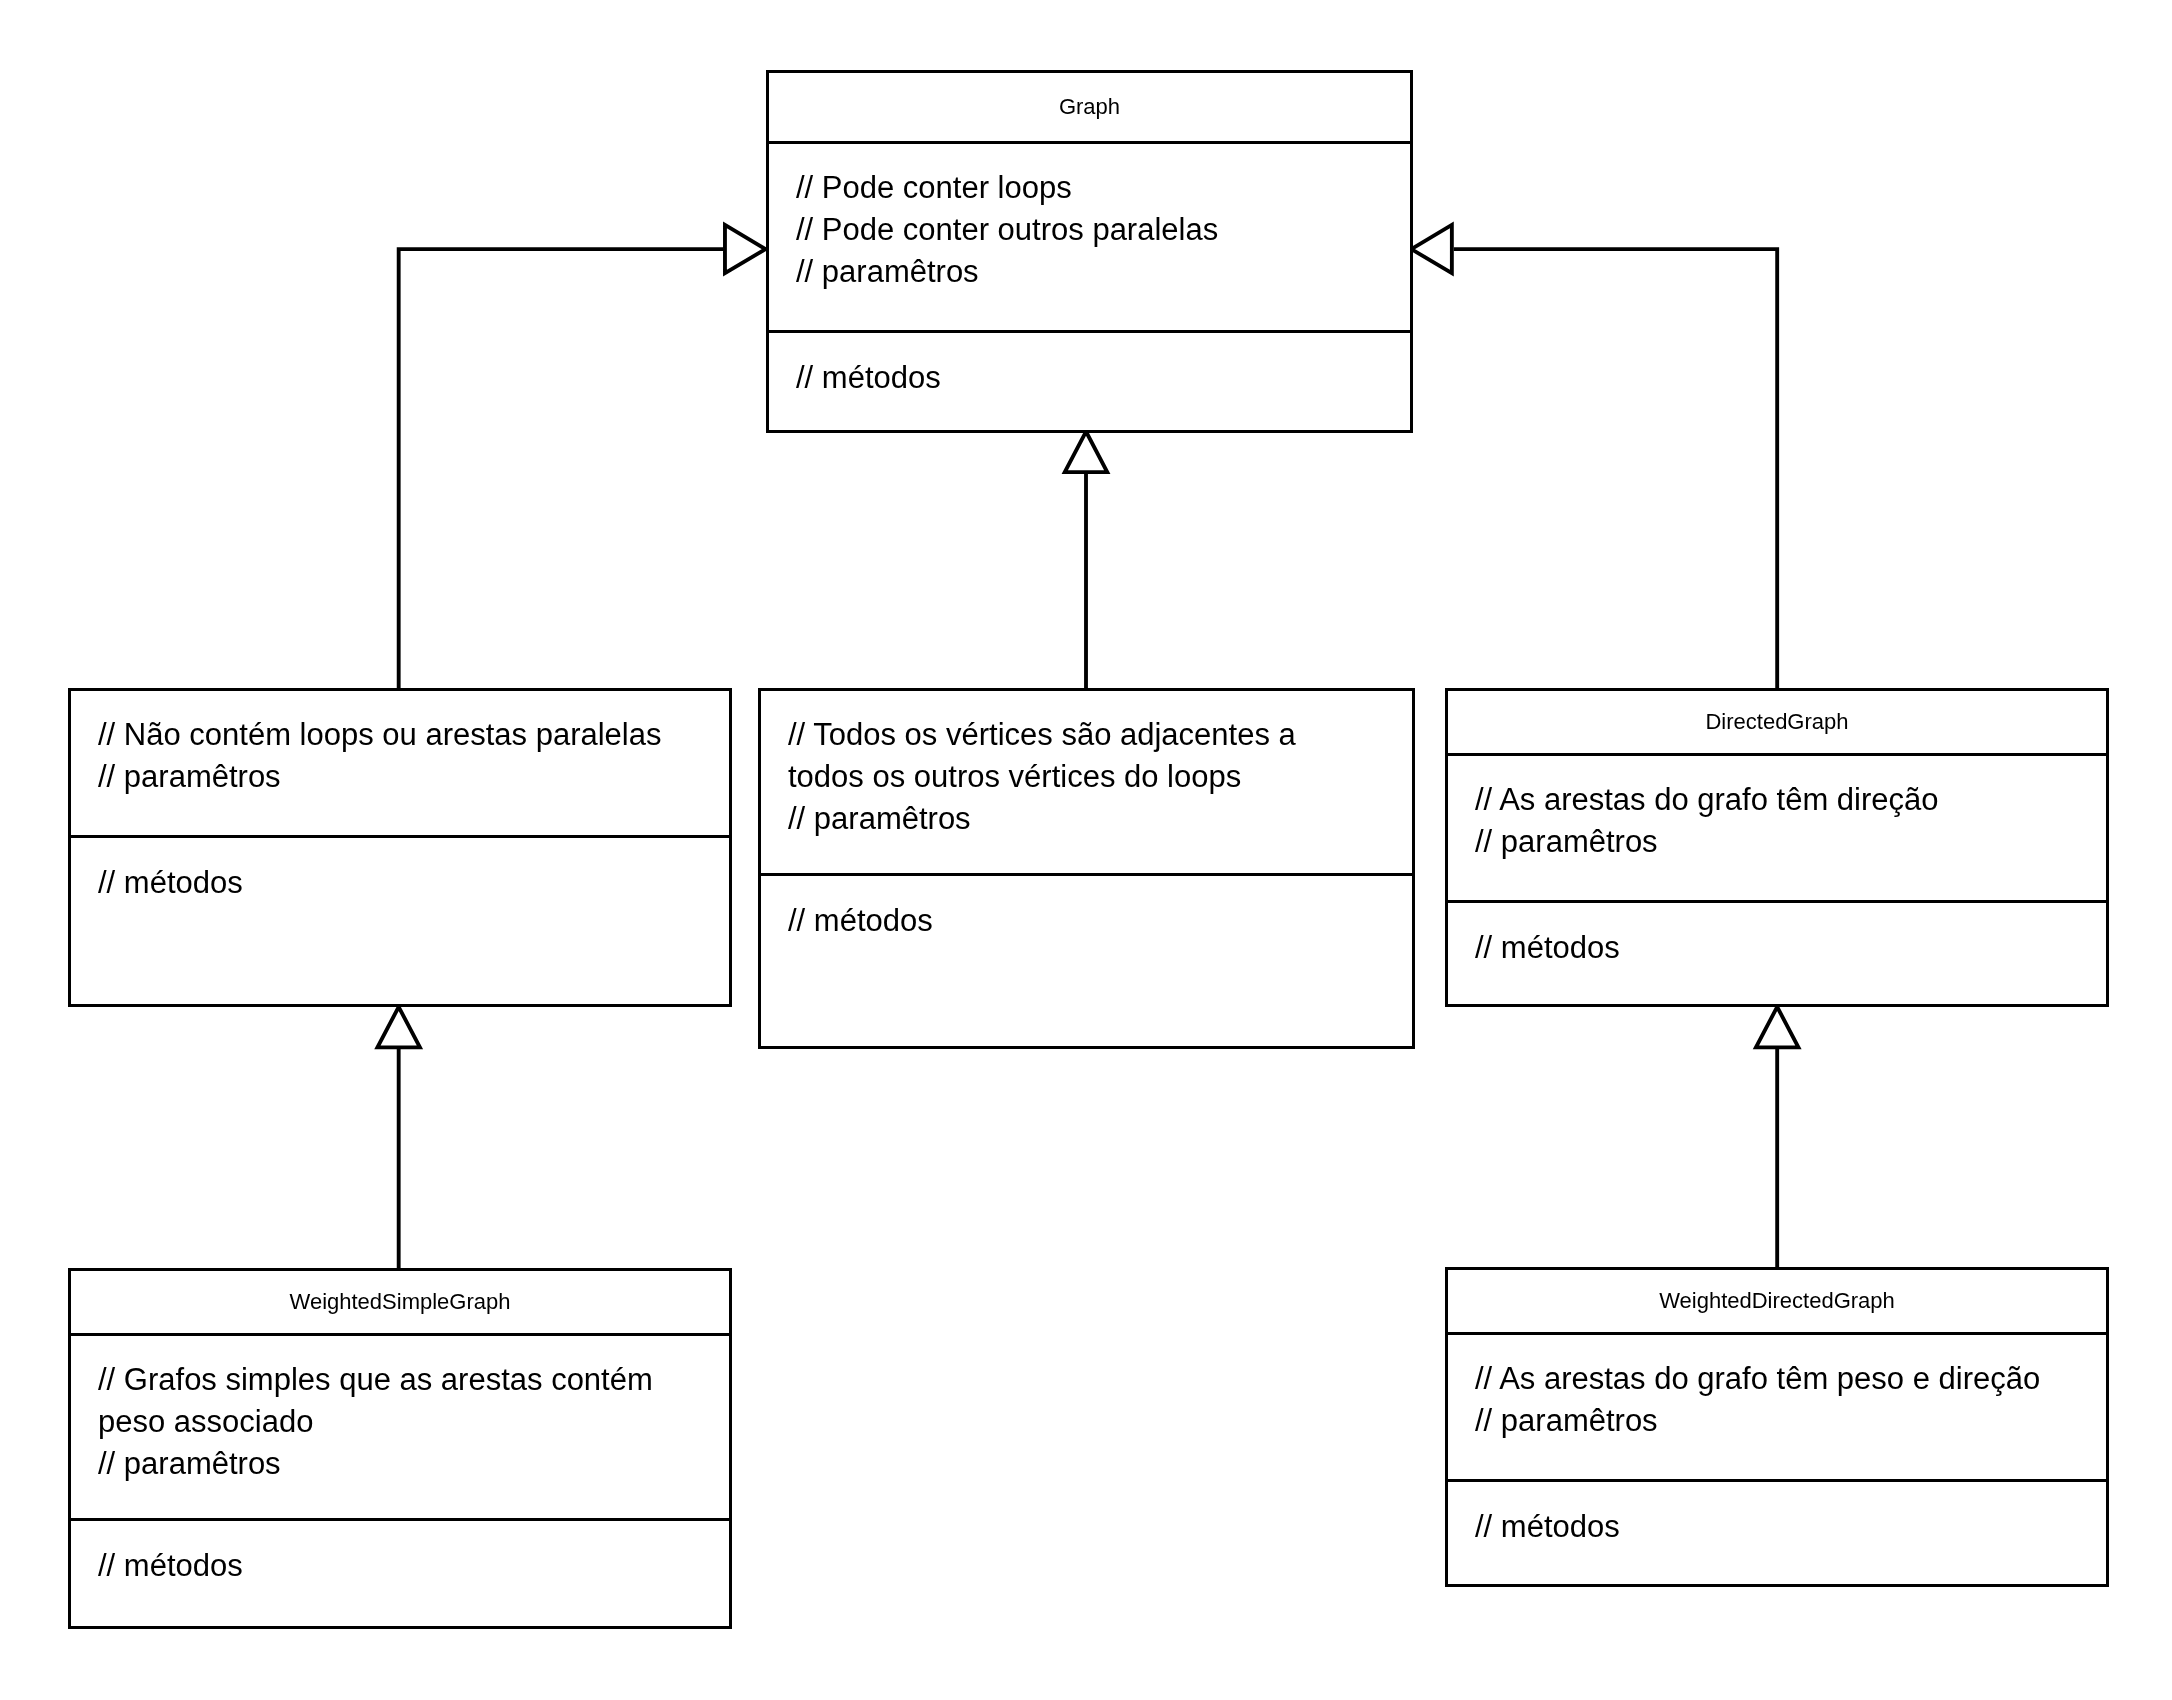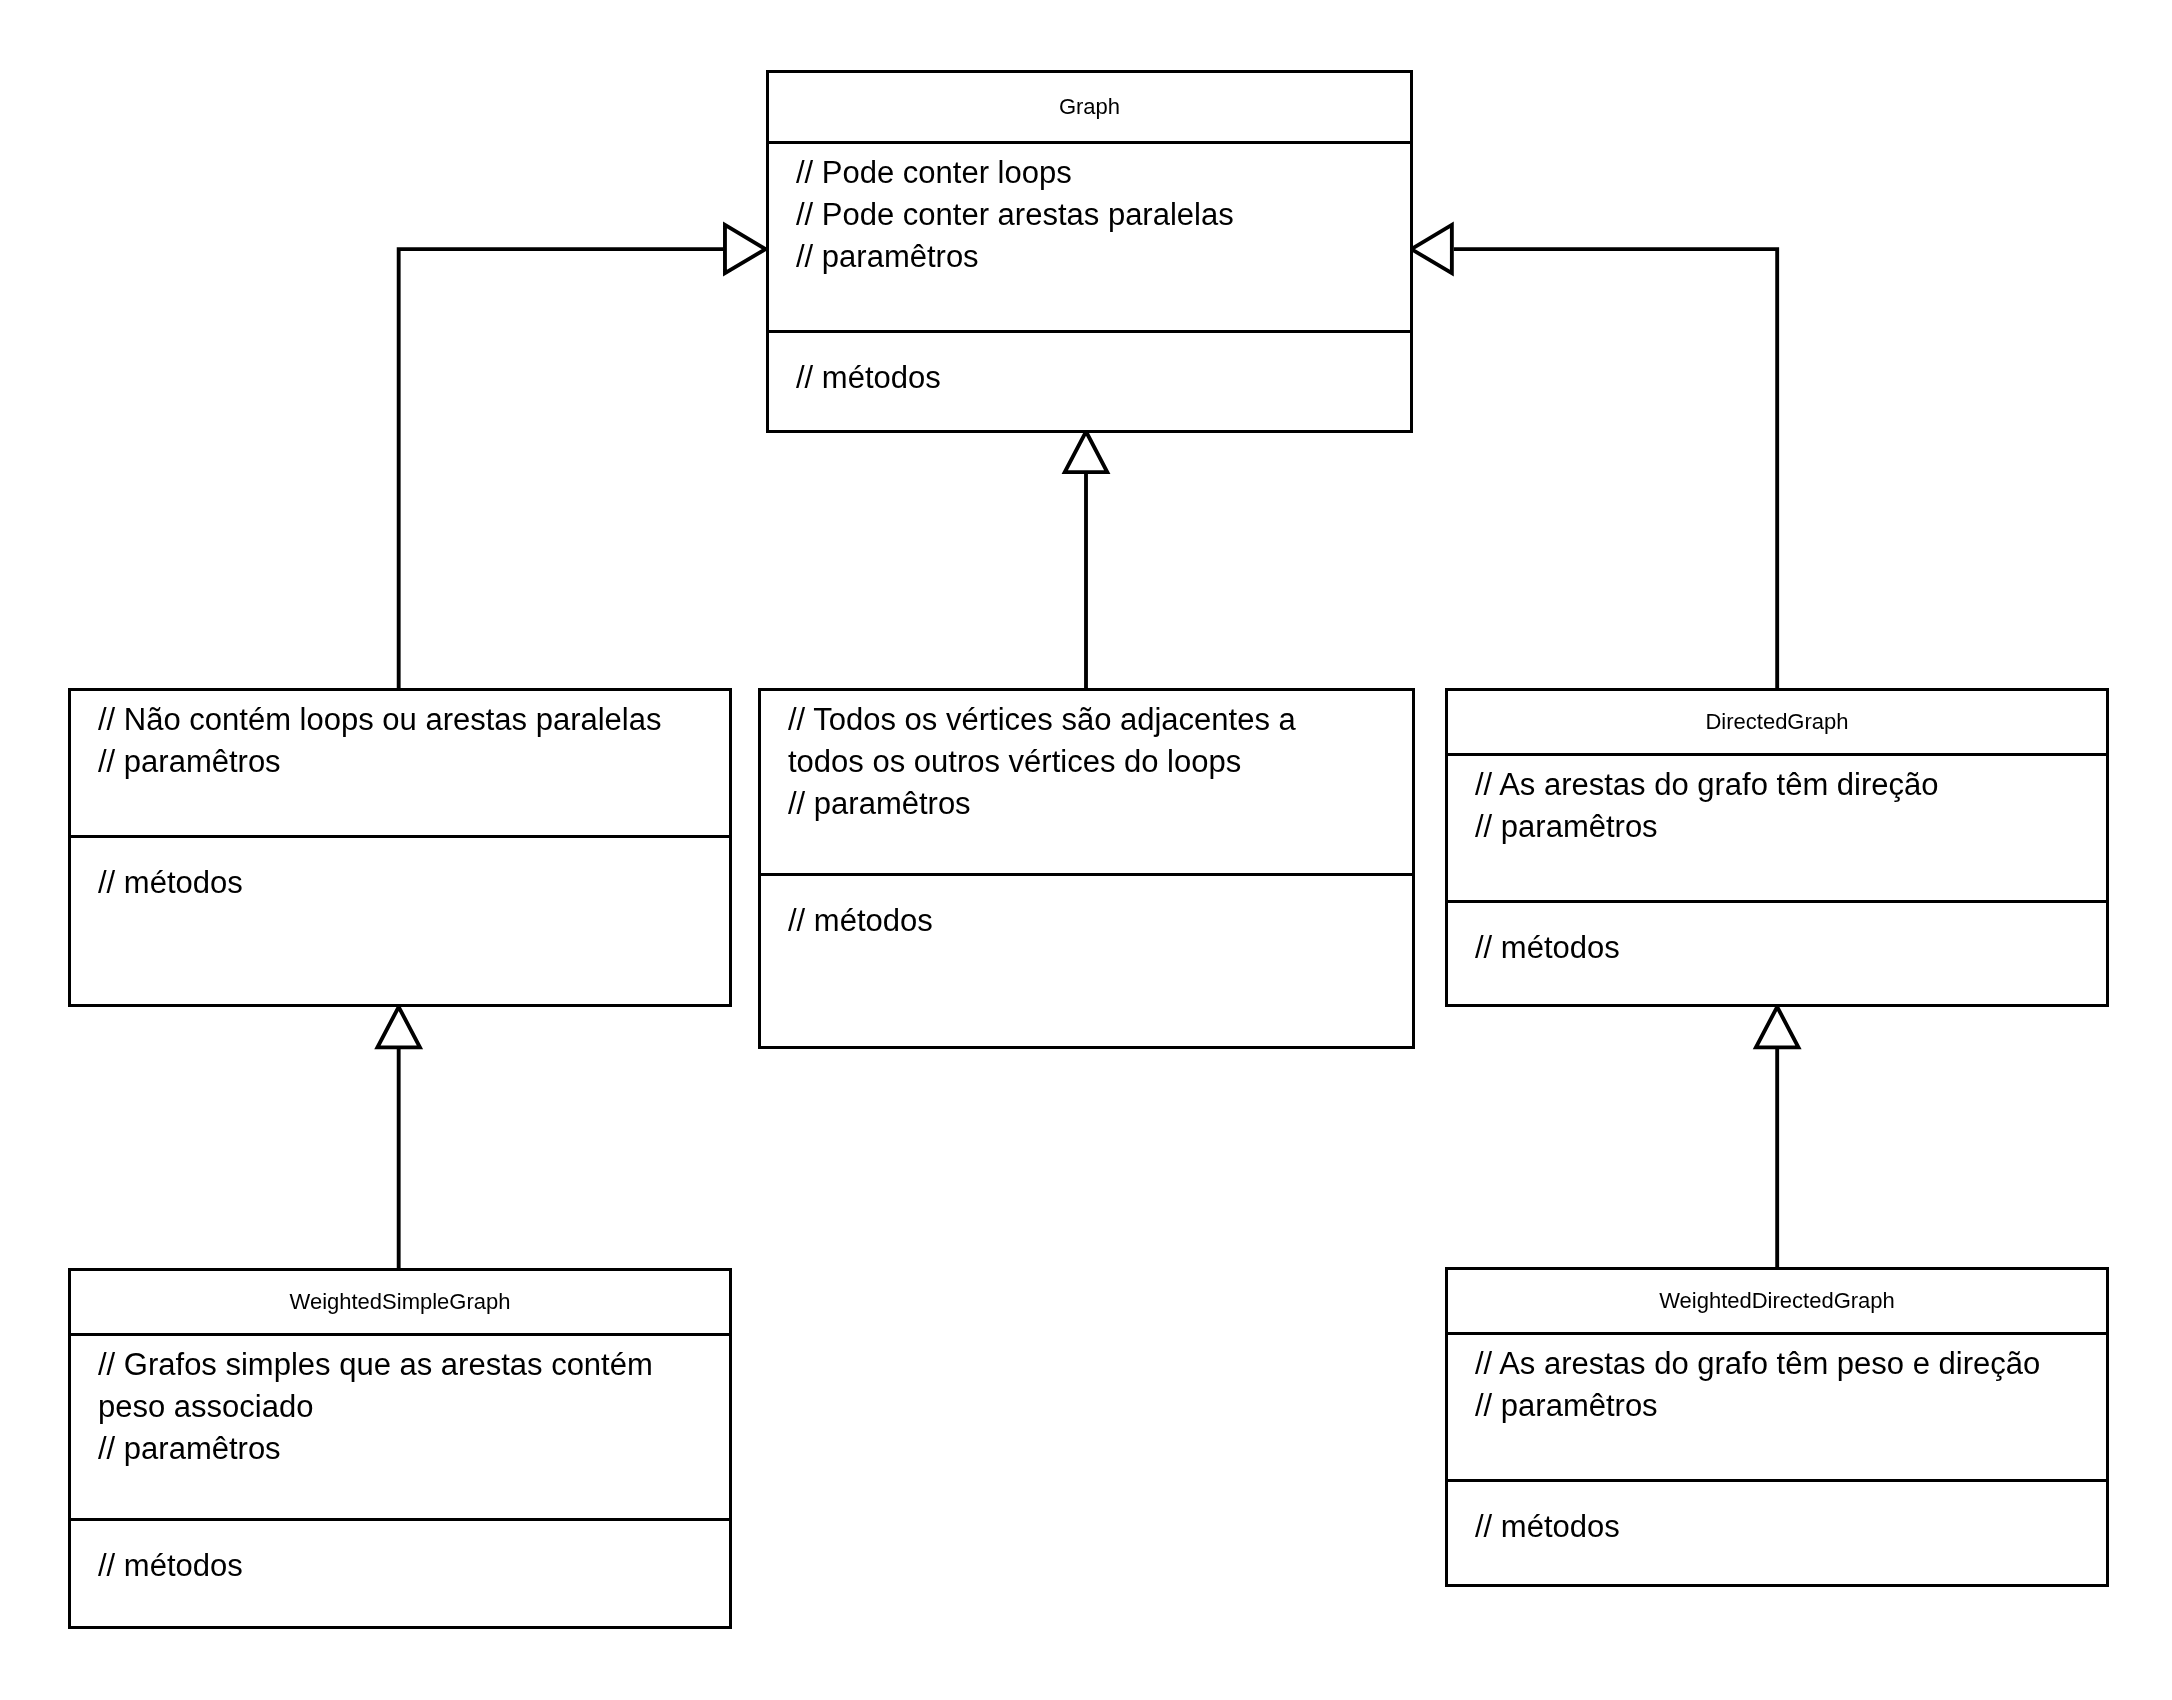--- a/index.html
+++ b/index.html
@@ -34,21 +34,21 @@
     border-bottom: 3.9px solid #000000;
     display: flex;
     align-items: center;
     justify-content: center;
     font-size: 22px;
     white-space: nowrap;
     flex: 0 0 auto;
   }
   .uml-attrs {
     border-bottom: 3.9px solid #000000;
-    padding: 8px 0 0 27px;
+    padding: 23px 0 0 27px;
     box-sizing: border-box;
     flex: 0 0 auto;
   }
   .uml-methods {
     padding: 24px 0 0 27px;
     box-sizing: border-box;
     flex: 1 1 auto;
   }
   .uml-line {
     font-size: 31px;
@@ -112,21 +112,21 @@
     <polygon class="arrowhead" points="413,1043 391,1085 435,1085"></polygon>
 
     <path class="edge" d="M 1841 1314 L 1841 1083"></path>
     <polygon class="arrowhead" points="1841,1043 1819,1085 1863,1085"></polygon>
   </svg>
 
   <div class="uml-box" id="box-graph">
     <div class="uml-title">Graph</div>
     <div class="uml-attrs">
       <div class="uml-line">// Pode conter loops</div>
-      <div class="uml-line">// Pode conter arestas paralelas</div>
+      <div class="uml-line">// Pode conter outros paralelas</div>
       <div class="uml-line">// paramêtros</div>
     </div>
     <div class="uml-methods">
       <div class="uml-line">// métodos</div>
     </div>
   </div>
 
   <div class="uml-box" id="box-simple">
     <div class="uml-attrs">
       <div class="uml-line">// Não contém loops ou arestas paralelas</div>

